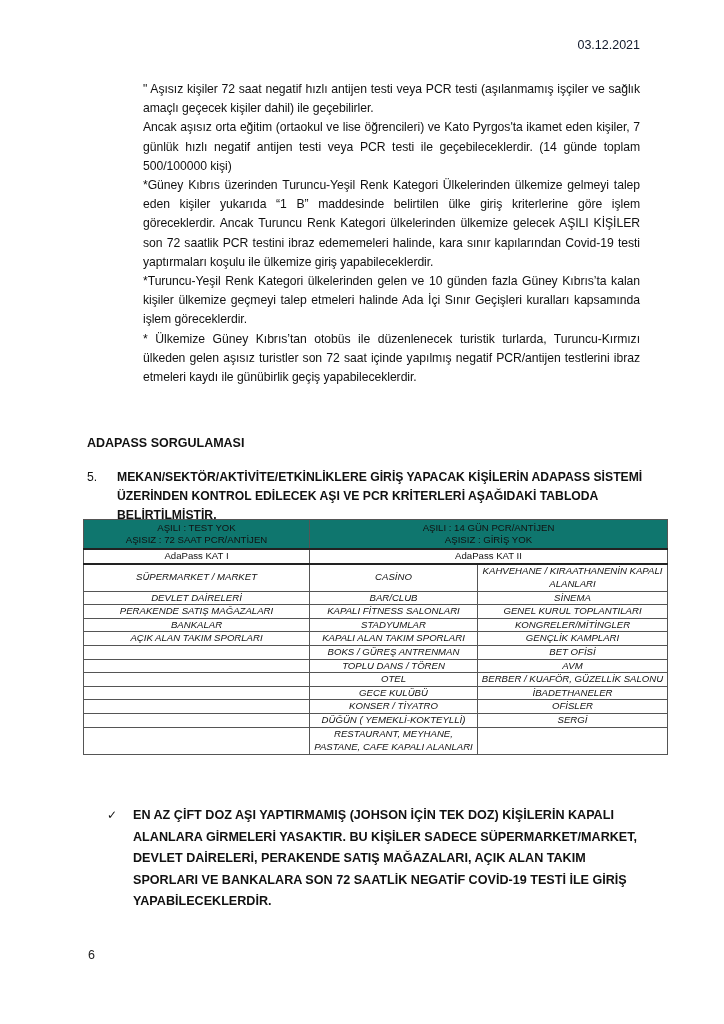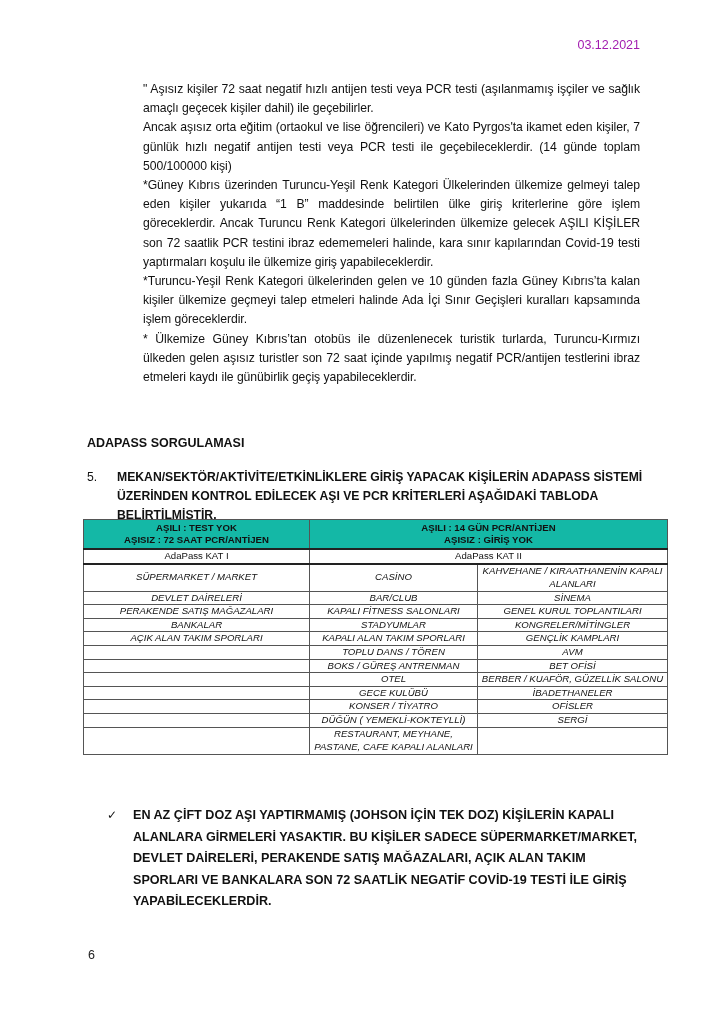--- a/index.html
+++ b/index.html
@@ -3,21 +3,21 @@
 <meta charset="utf-8">
 <style>
   html, body { margin: 0; padding: 0; background: #ffffff; }
   body {
     width: 724px; height: 1024px; position: relative; overflow: hidden;
     font-family: "Liberation Sans", "DejaVu Sans", sans-serif;
     color: #111111;
   }
   .date {
     position: absolute; top: 38px; right: 84px;
-    font-size: 12.5px; color: #a21caf; text-align: right;
+    font-size: 12.5px; color: #0f172a; text-align: right;
   }
   .body-text {
     position: absolute; left: 143px; top: 80px; width: 497px;
     font-size: 12.2px; line-height: 19.2px; text-align: justify;
     letter-spacing: -0.05px;
   }
   .body-text p { margin: 0; }
   .section-title {
     position: absolute; left: 87px; top: 436px;
     font-size: 12.5px; font-weight: bold;
@@ -32,21 +32,21 @@
   table.kat {
     position: absolute; left: 83px; top: 519px; width: 584px;
     border-collapse: collapse; table-layout: fixed;
     font-size: 9.6px;
   }
   table.kat td {
     border: 1px solid #555; text-align: center; vertical-align: middle;
     padding: 0 3px; line-height: 12.4px; height: 12.6px;
   }
   table.kat tr.hdr td {
-    background: #14b8a6; font-weight: bold; height: 28px;
+    background: #0f766e; font-weight: normal; height: 28px;
   }
   table.kat tr.kat-row td {
     font-weight: normal; border-top: 2px solid #222; border-bottom: 2px solid #222;
   }
   table.kat tr.item td { font-style: italic; }
   table.kat tr.item.tall td { height: 26px; }
   .check-block {
     position: absolute; left: 107px; top: 805px; width: 540px;
     display: flex; font-size: 12.6px; font-weight: bold; line-height: 21.5px;
   }
@@ -116,27 +116,27 @@
     <td>STADYUMLAR</td>
     <td>KONGRELER/MİTİNGLER</td>
   </tr>
   <tr class="item">
     <td>AÇIK ALAN TAKIM SPORLARI</td>
     <td>KAPALI ALAN TAKIM SPORLARI</td>
     <td>GENÇLİK KAMPLARI</td>
   </tr>
   <tr class="item">
     <td></td>
-    <td>TOPLU DANS / TÖREN</td>
-    <td>AVM</td>
+    <td>BOKS / GÜREŞ ANTRENMAN</td>
+    <td>BET OFİSİ</td>
   </tr>
   <tr class="item">
     <td></td>
-    <td>BOKS / GÜREŞ ANTRENMAN</td>
-    <td>BET OFİSİ</td>
+    <td>TOPLU DANS / TÖREN</td>
+    <td>AVM</td>
   </tr>
   <tr class="item">
     <td></td>
     <td>OTEL</td>
     <td>BERBER / KUAFÖR, GÜZELLİK SALONU</td>
   </tr>
   <tr class="item">
     <td></td>
     <td>GECE KULÜBÜ</td>
     <td>İBADETHANELER</td>

